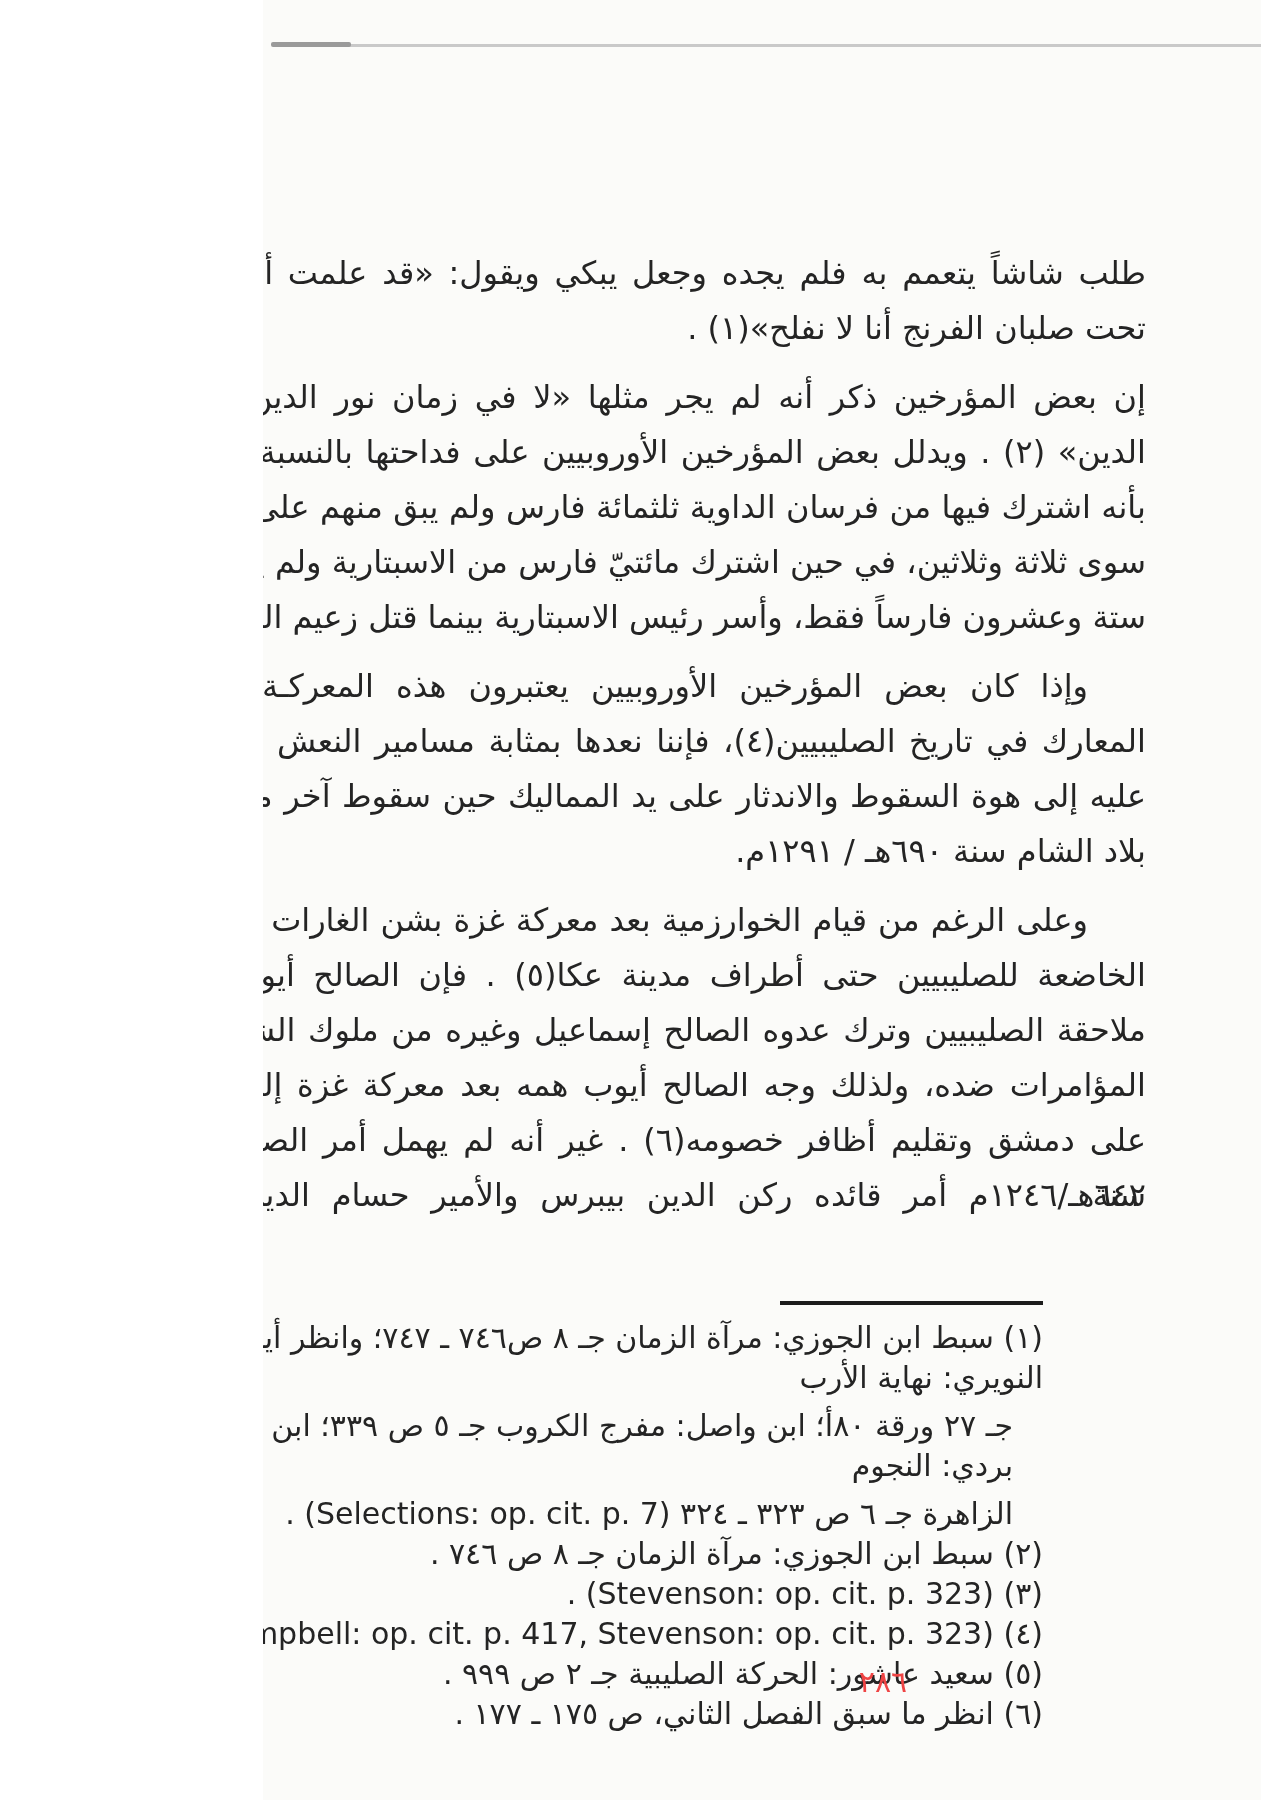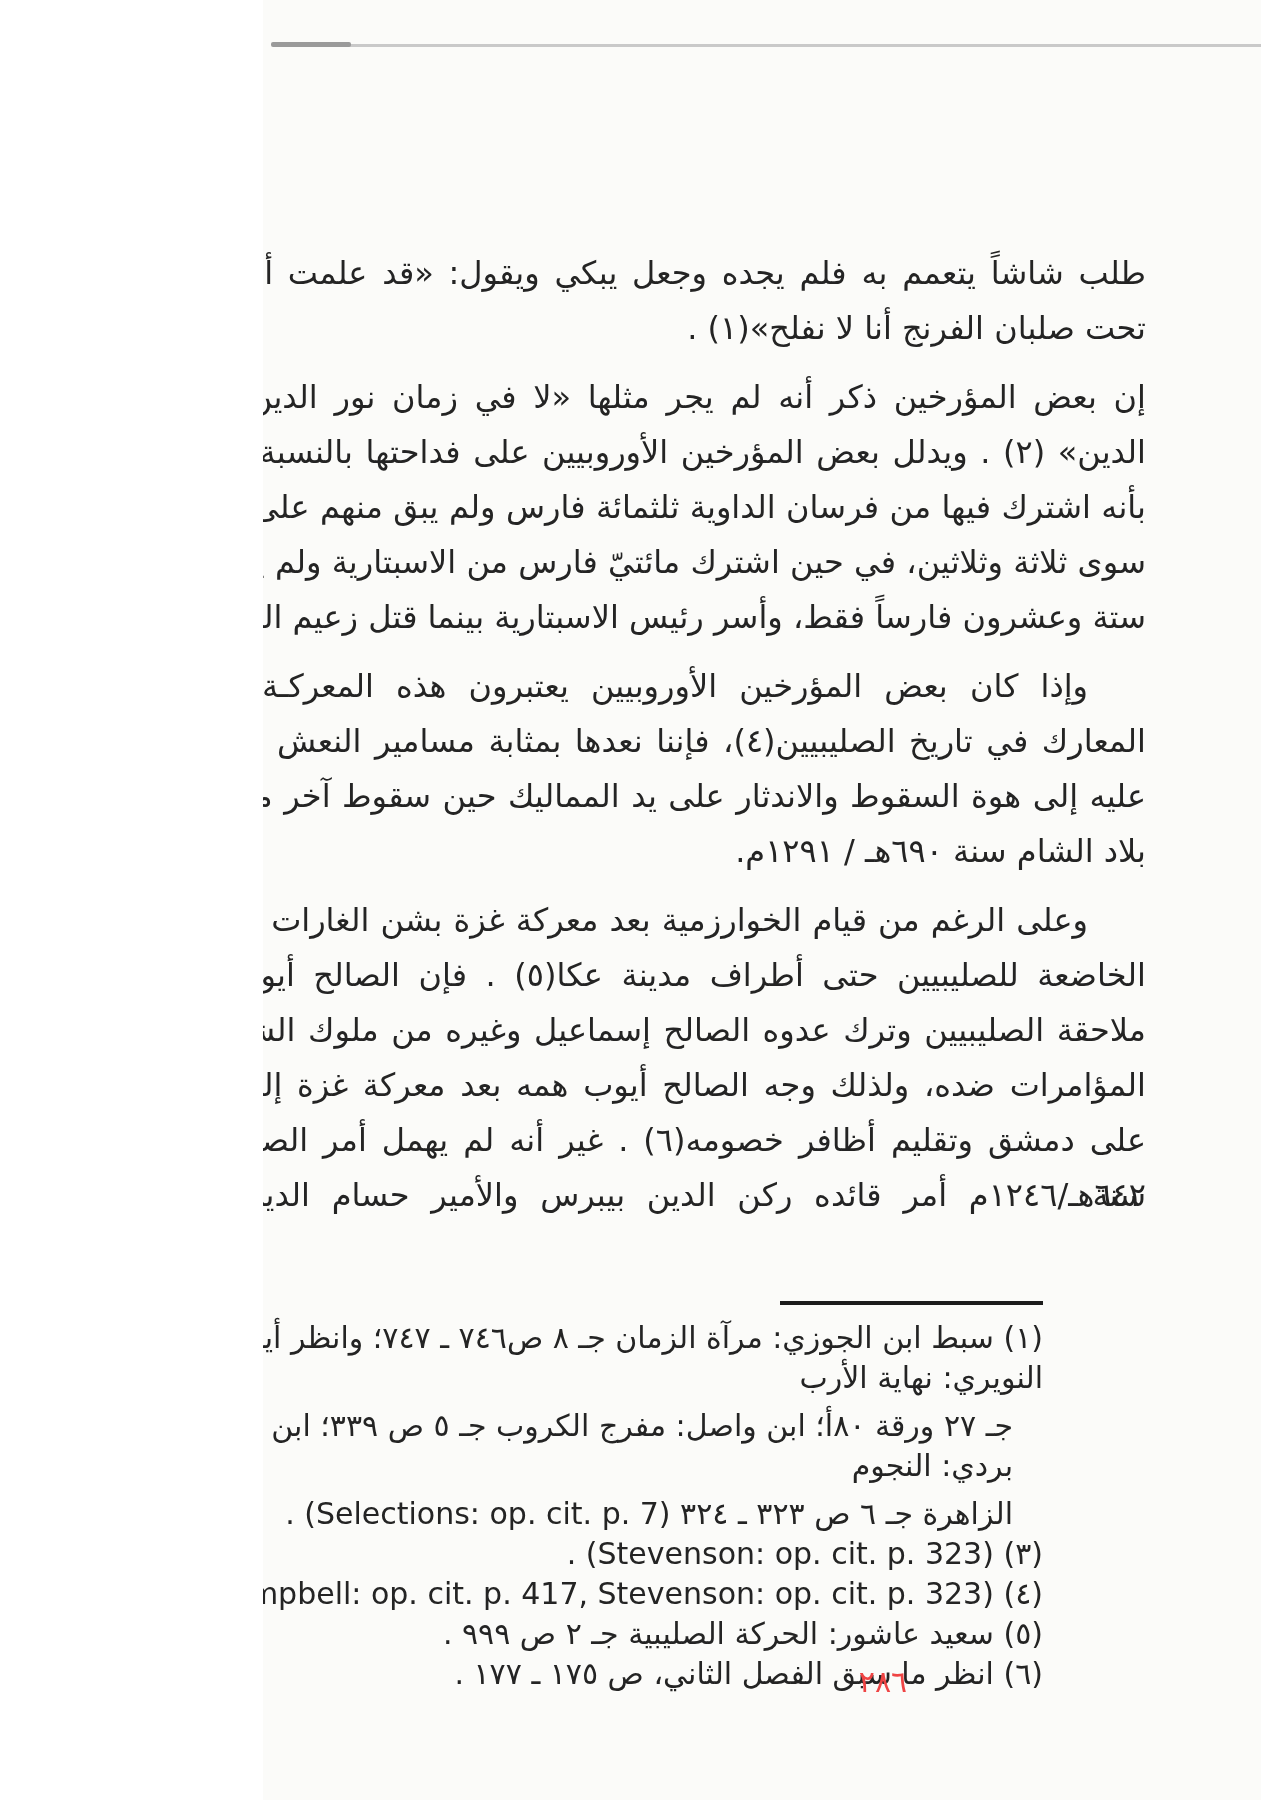--- a/index.html
+++ b/index.html
@@ -87,20 +87,21 @@
         <div class="line">على دمشق وتقليم أظافر خصومه(٦) . غير أنه لم يهمل أمر الصليبيين ففي سنة</div>
         <div class="line">٦٤٢هـ/١٢٤٦م أمر قائده ركن الدين بيبرس والأمير حسام الدين الهذباني</div>
       </div>
     </main>
 
   <div class="fn-sep"></div>
   <section class="footnotes" id="footnotes">
       <div class="fn-line">(١) سبط ابن الجوزي: مرآة الزمان جـ ٨ ص٧٤٦ ـ ٧٤٧؛ وانظر أيضاً النويري: نهاية الأرب</div>
       <div class="fn-line cont">جـ ٢٧ ورقة ٨٠أ؛ ابن واصل: مفرج الكروب جـ ٥ ص ٣٣٩؛ ابن تغري بردي: النجوم</div>
       <div class="fn-line cont">الزاهرة جـ ٦ ص ٣٢٣ ـ ٣٢٤ (Selections: op. cit. p. 7) .</div>
+      <div class="fn-line">(٢) سبط ابن الجوزي: مرآة الزمان جـ ٨ ص ٧٤٦ .</div>
       <div class="fn-line">(٣) (Stevenson: op. cit. p. 323) .</div>
       <div class="fn-line">(٤) (Campbell: op. cit. p. 417, Stevenson: op. cit. p. 323)</div>
       <div class="fn-line">(٥) سعيد عاشور: الحركة الصليبية جـ ٢ ص ٩٩٩ .</div>
       <div class="fn-line">(٦) انظر ما سبق الفصل الثاني، ص ١٧٥ ـ ١٧٧ .</div>
     </section>
 
   <div class="page-number">٢٨٦</div>
 </div>
 
 </body></html>

